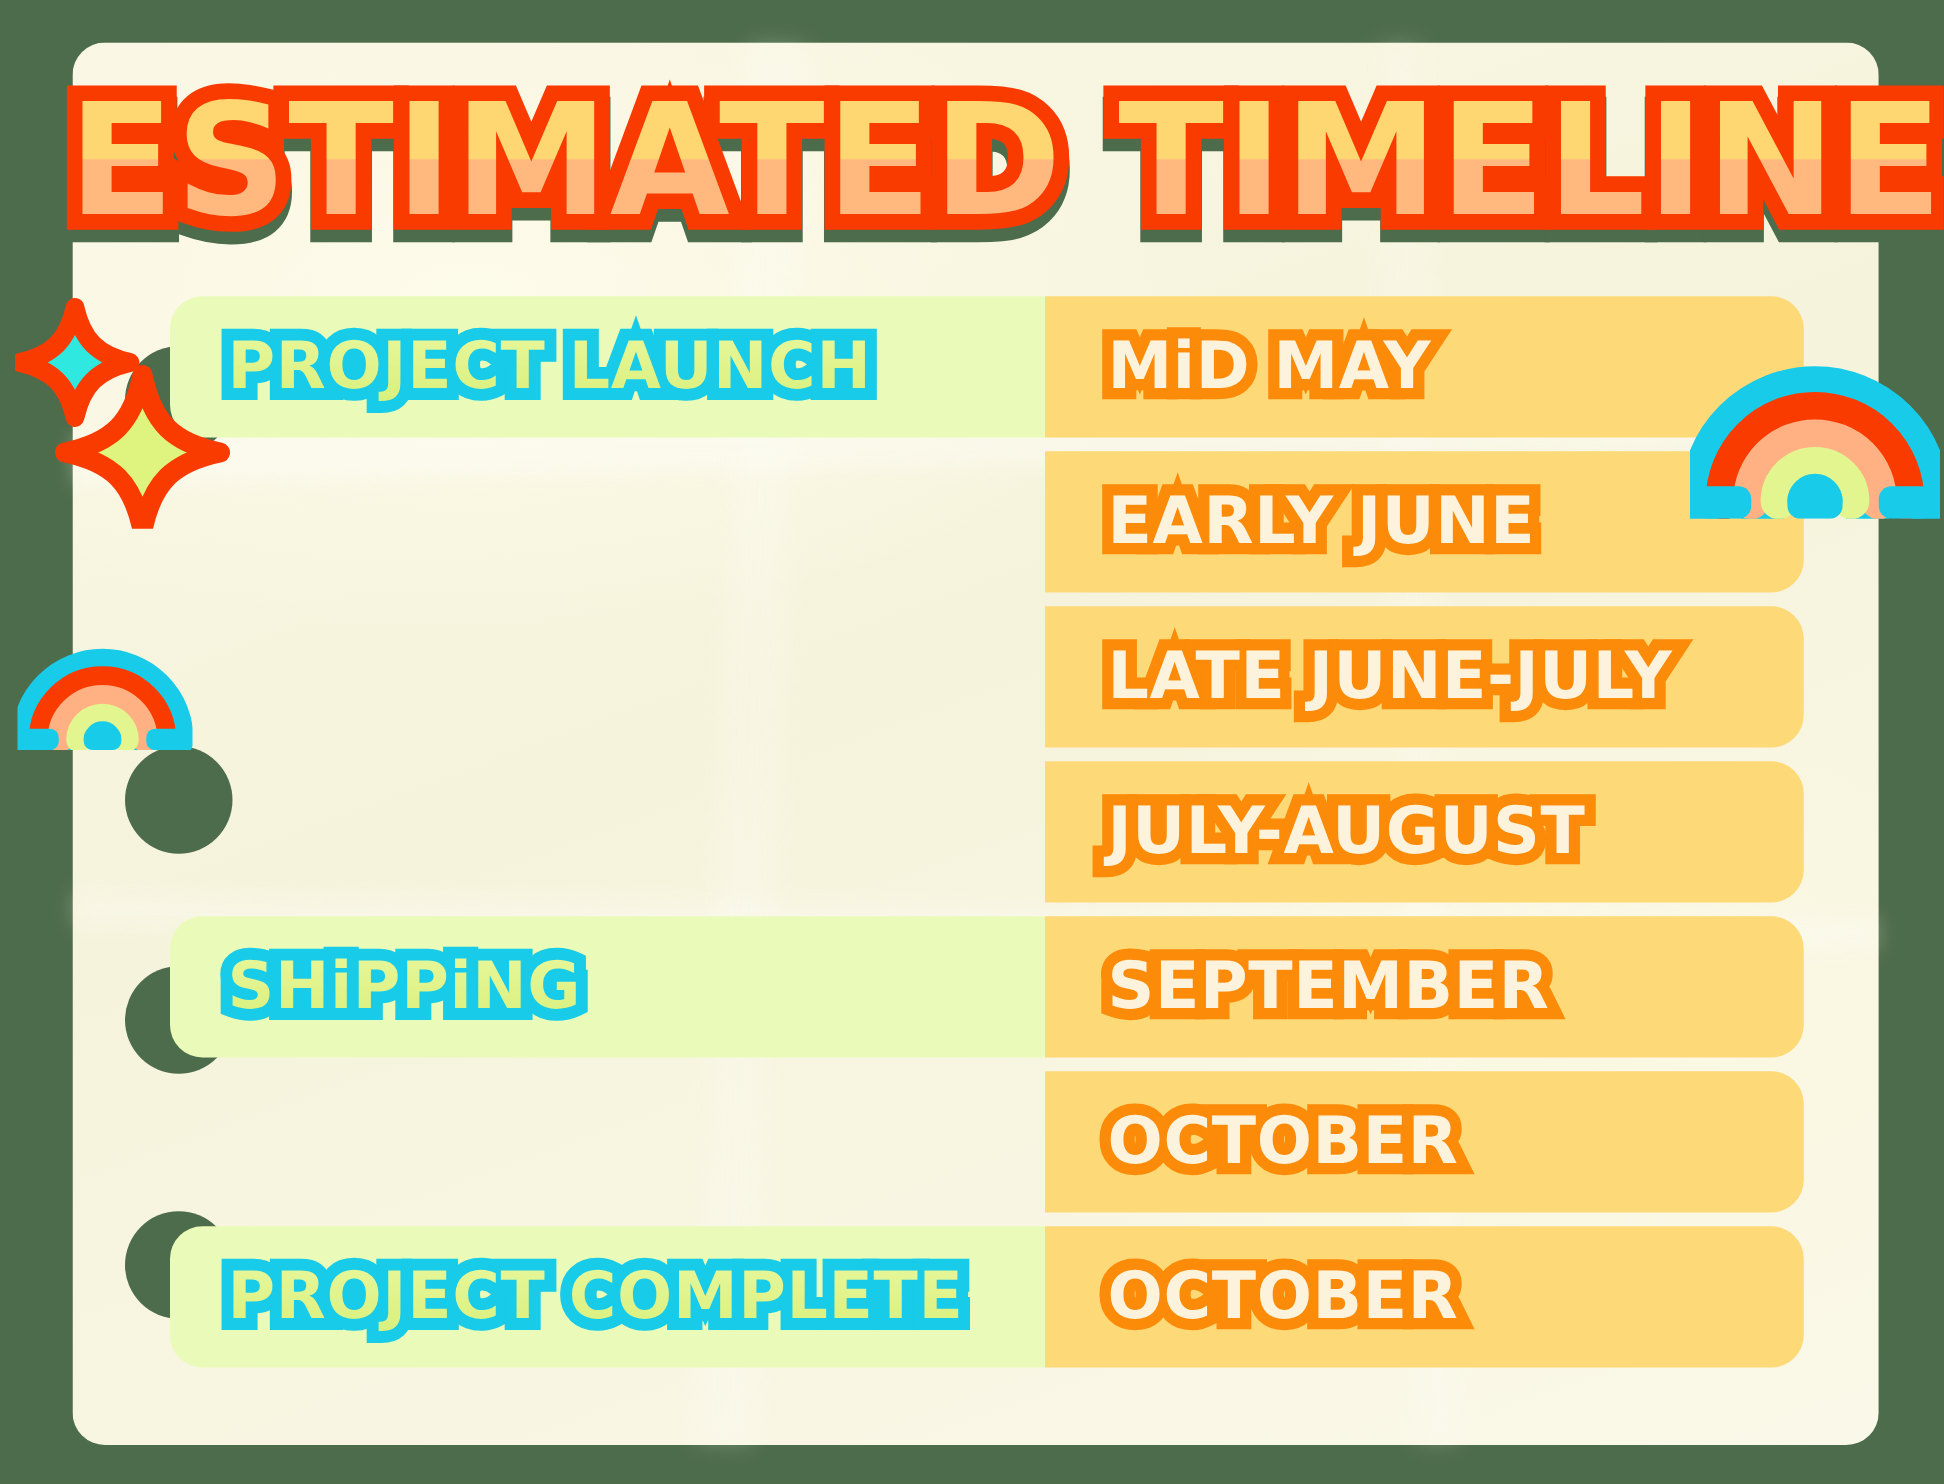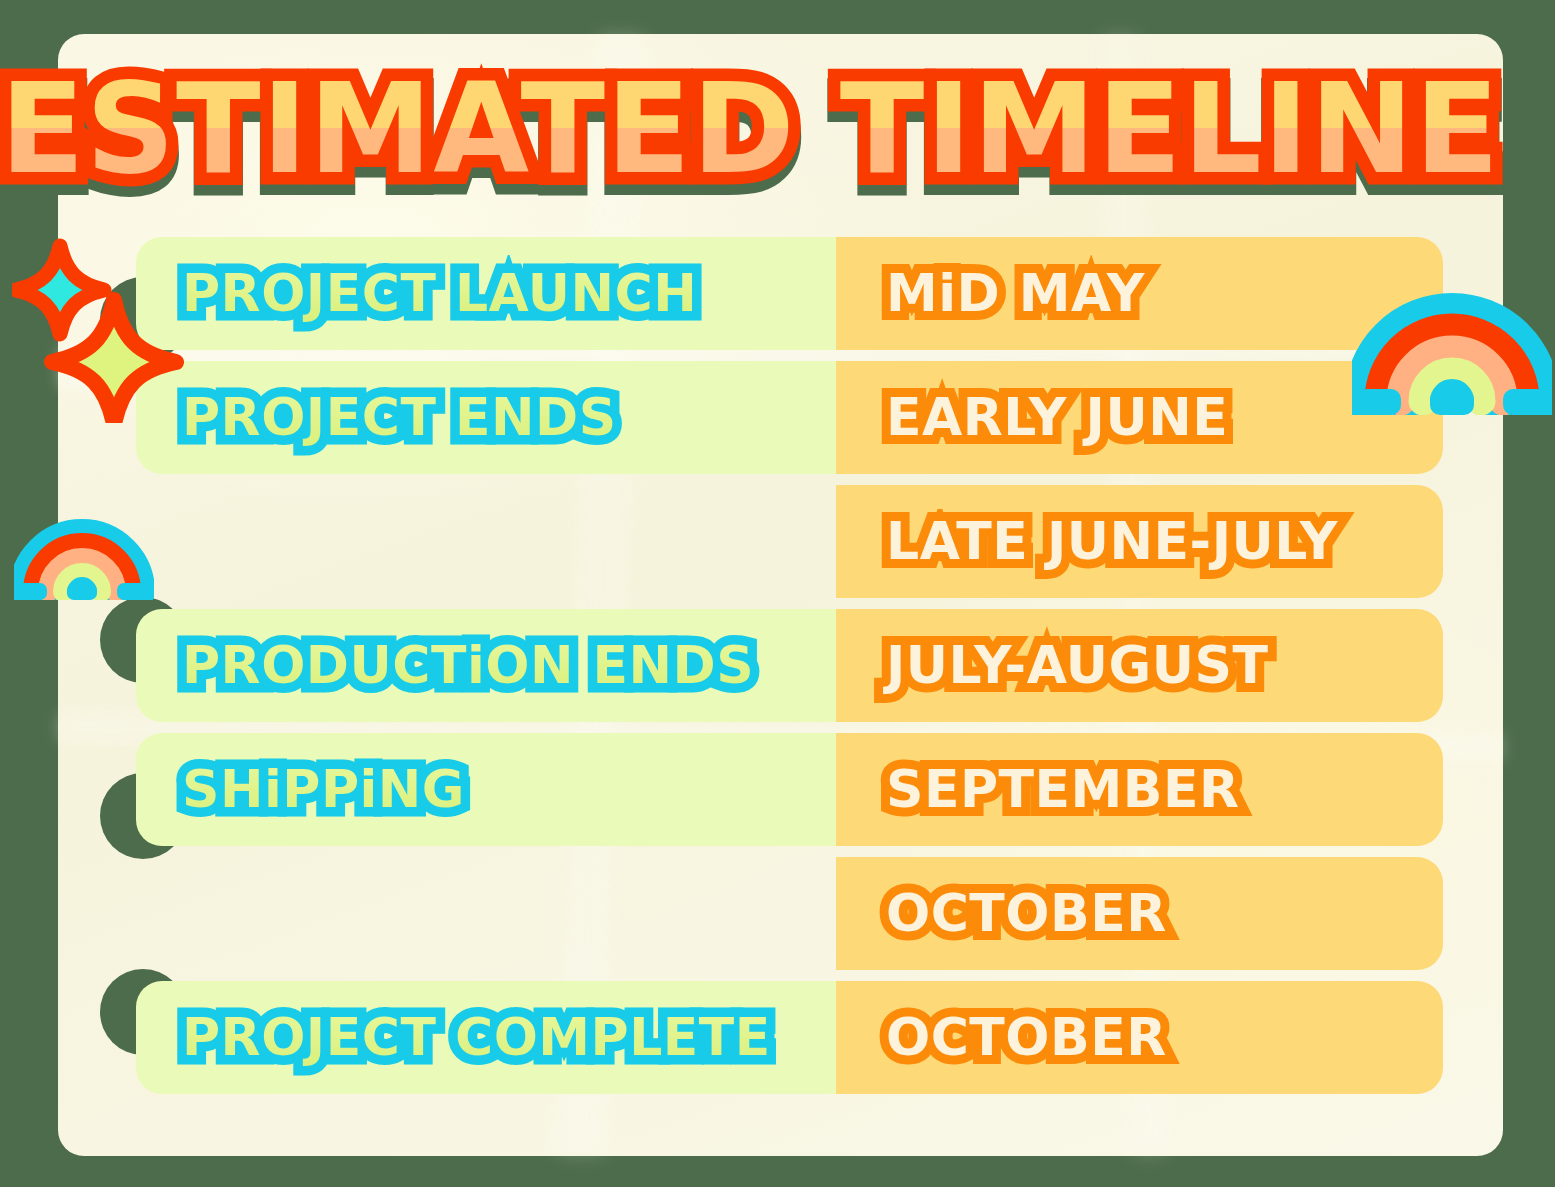--- a/index.html
+++ b/index.html
@@ -47,21 +47,21 @@
                transform: rotate(2.2deg); filter: blur(9px); opacity:.35; }
   .crease.c4 { left: 1060px; top: 0; width: 34px;   height: 1122px;
                transform: rotate(-1.6deg); filter: blur(9px); opacity:.3; }
 
   
   .title-wrap {
     position: absolute;
     left: 0; top: 54px;
     width: 1555px;
     height: 150px;
-    text-align: left;
+    text-align: right;
   }
   .title {
     display: inline-block;
     position: relative;
     font-family: "DejaVu Sans", sans-serif;
     font-size: 124px;
     font-weight: 700;
     letter-spacing: 1px;
     line-height: 150px;
     white-space: nowrap;
@@ -234,51 +234,39 @@
       </div>
       <div class="value-bar">
         <span class="btext value-text">
           <span class="b-stroke">MiD MAY</span>
           <span class="b-fill">MiD MAY</span>
         </span>
       </div>
     </div>
 
     <div class="row">
-      <div class="label-bar">
-        <span class="btext label-text">
-          <span class="b-stroke">PROJECT ENDS</span>
-          <span class="b-fill">PROJECT ENDS</span>
-        </span>
-      </div>
       <div class="value-bar">
         <span class="btext value-text">
           <span class="b-stroke">EARLY JUNE</span>
           <span class="b-fill">EARLY JUNE</span>
         </span>
       </div>
     </div>
 
     <div class="row">
       <div class="value-bar">
         <span class="btext value-text">
           <span class="b-stroke">LATE JUNE-JULY</span>
           <span class="b-fill">LATE JUNE-JULY</span>
         </span>
       </div>
     </div>
 
     <div class="row">
       <div class="hole"></div>
-      <div class="label-bar">
-        <span class="btext label-text">
-          <span class="b-stroke">PRODUCTiON ENDS</span>
-          <span class="b-fill">PRODUCTiON ENDS</span>
-        </span>
-      </div>
       <div class="value-bar">
         <span class="btext value-text">
           <span class="b-stroke">JULY-AUGUST</span>
           <span class="b-fill">JULY-AUGUST</span>
         </span>
       </div>
     </div>
 
     <div class="row">
       <div class="hole h-low"></div>

